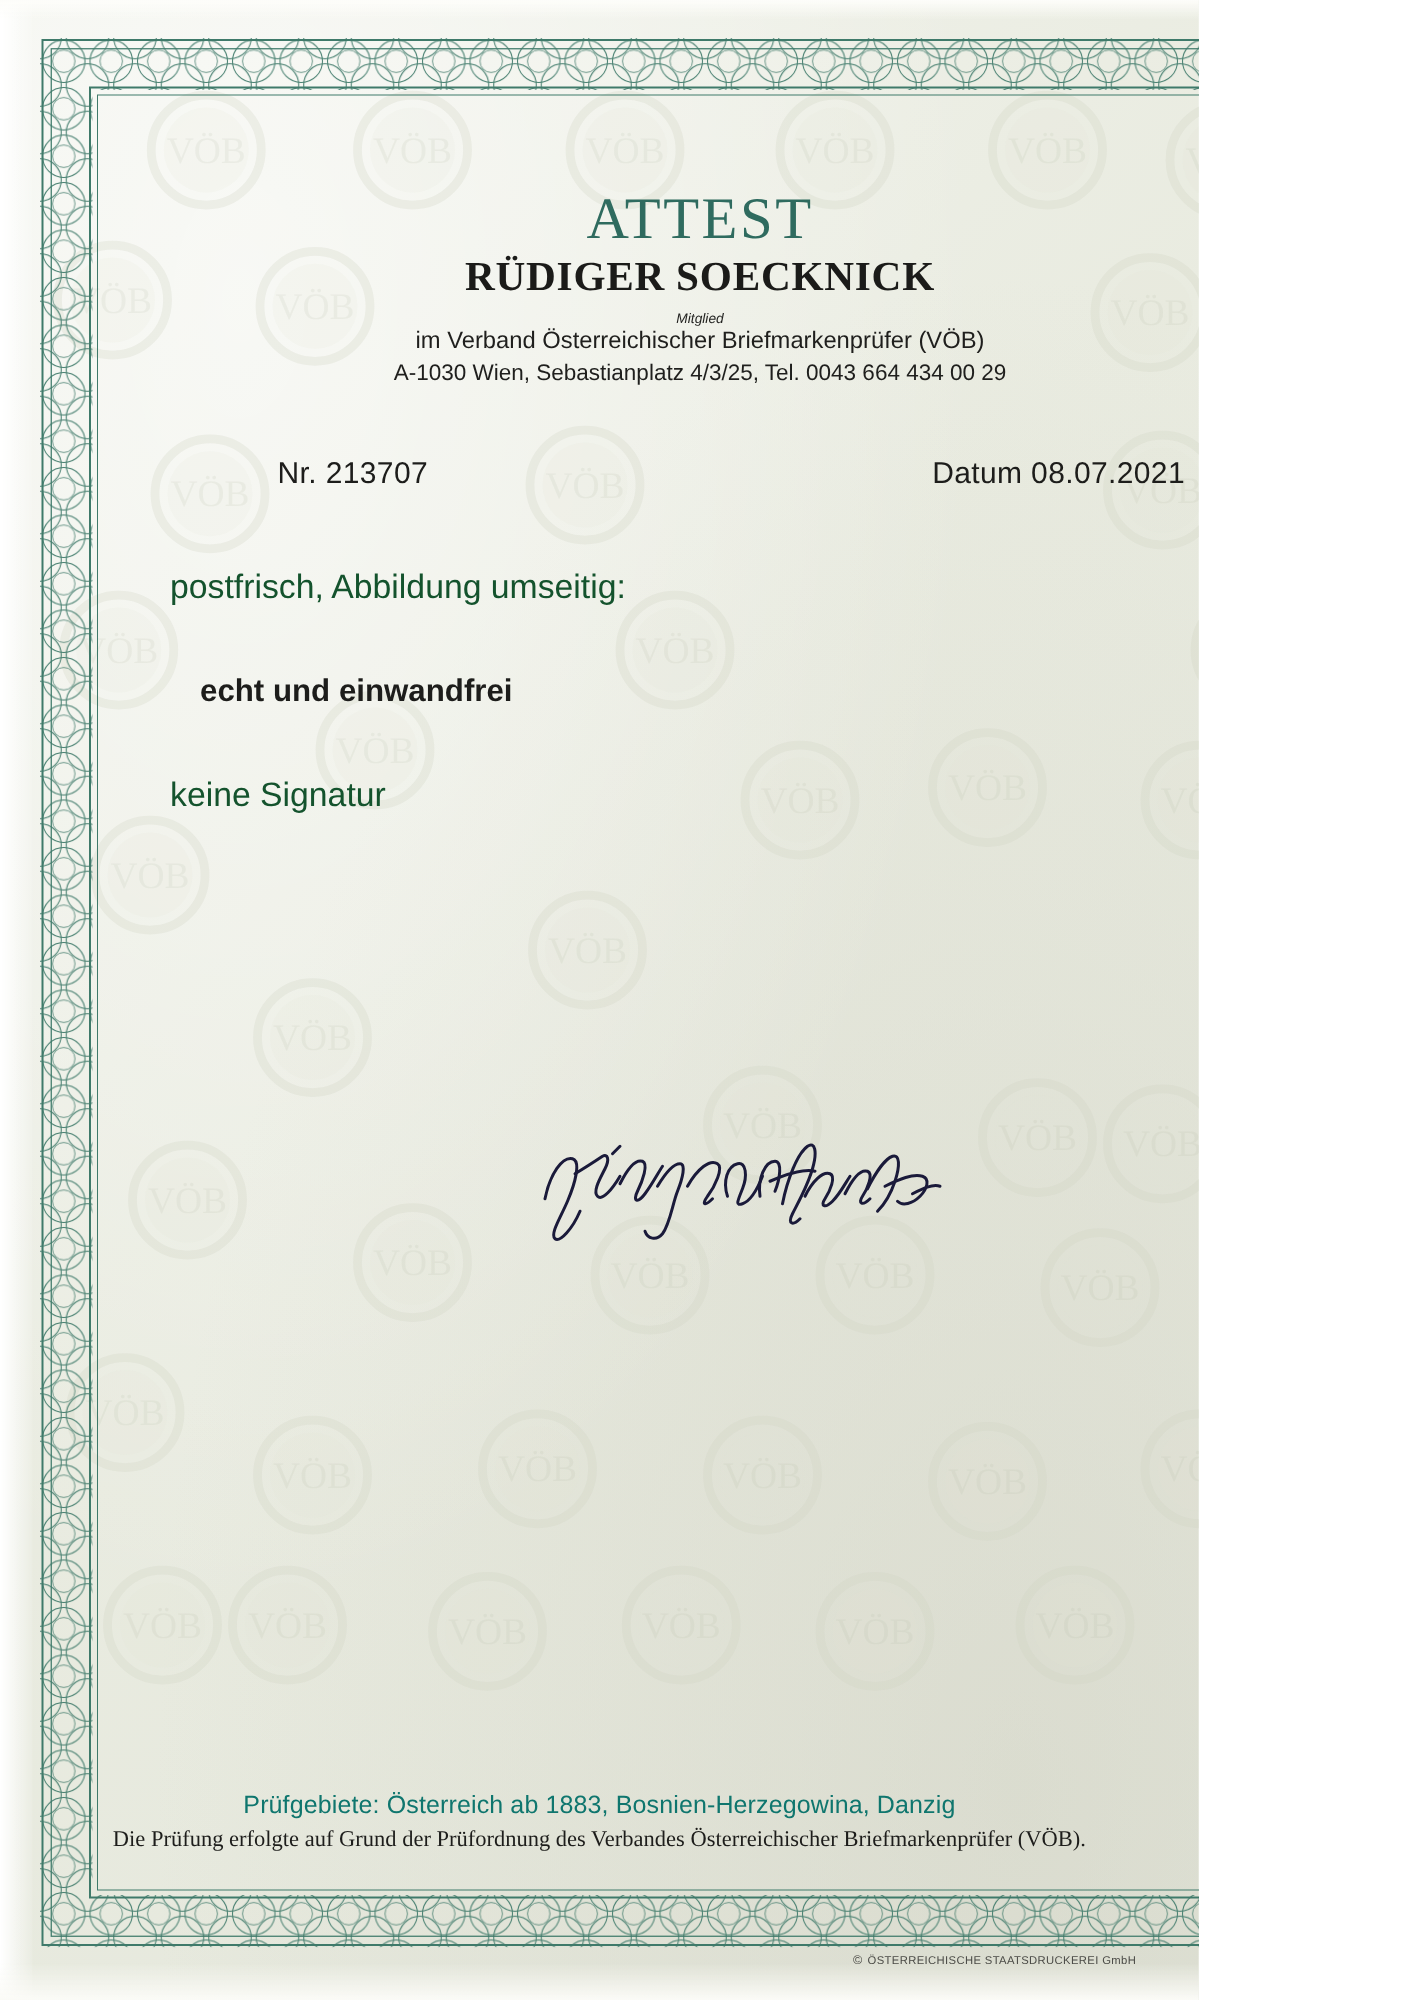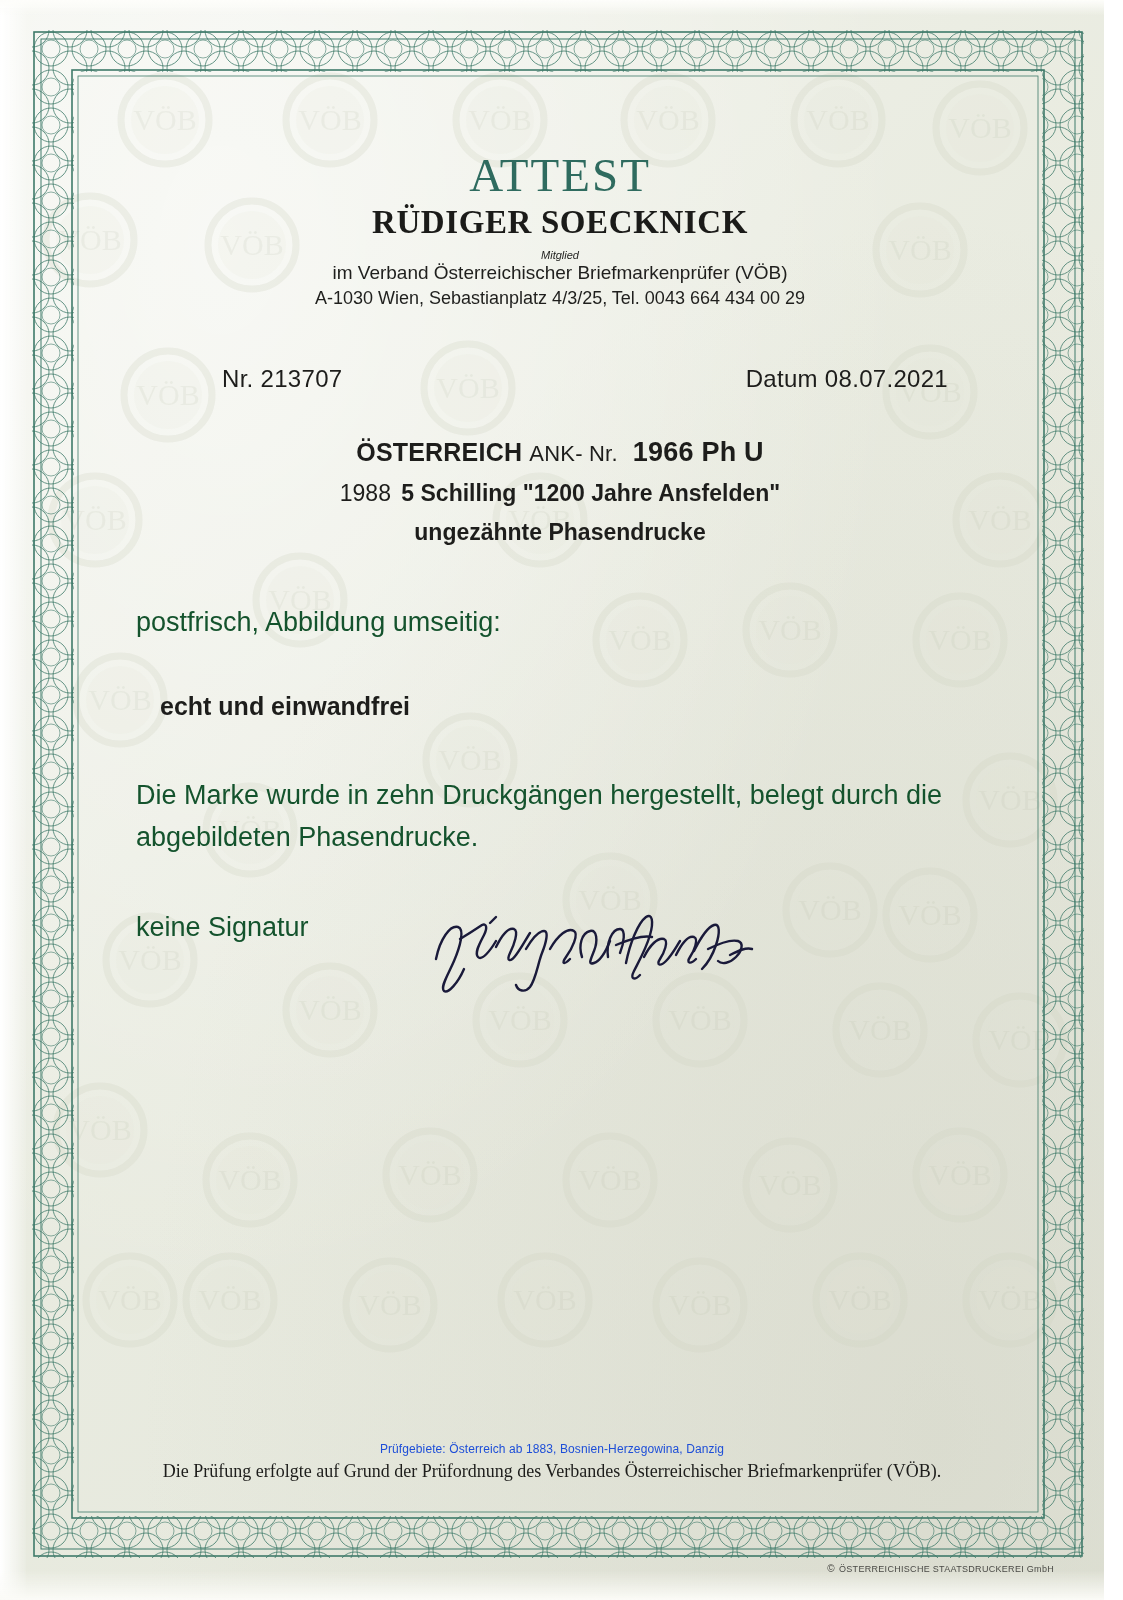--- a/index.html
+++ b/index.html
@@ -10,21 +10,21 @@
   body {
     width: 1123px;
     height: 1600px;
     overflow: hidden;
     font-family: "Liberation Sans", sans-serif;
   }
 
   
   .page {
     position: relative;
-    width: 1104px;
+    width: 959px;
     height: 1600px;
     background: #eceee4;
     overflow: hidden;
   }
   
   .paper-shade {
     position: absolute;
     inset: 0;
     background:
       radial-gradient(ellipse at 20% 15%, rgba(255,255,255,0.55), rgba(255,255,255,0) 55%),
@@ -194,22 +194,22 @@
 
   
   .footer {
     position: absolute;
     left: 0;
     right: 0;
     bottom: 118px;
     text-align: center;
   }
   .footer-line1 {
-    font-size: 12px;
-    color: #1d4ed8;
+    font-size: 20px;
+    color: #0f766e;
     letter-spacing: 0.1px;
   }
   .footer-line2 {
     font-family: "Liberation Serif", serif;
     font-size: 18px;
     color: #1d1d1b;
     margin-top: 5px;
   }
   .printer-credit {
     position: absolute;
@@ -332,38 +332,25 @@
 
     <div class="assoc-line">im Verband Österreichischer Briefmarkenprüfer (VÖB)</div>
 
     <div class="address-line">A-1030 Wien, Sebastianplatz 4/3/25, Tel. 0043 664 434 00 29</div>
 
     <div class="meta-row">
       <span class="nr">Nr. 213707</span>
       <span class="datum">Datum  08.07.2021</span>
     </div>
 
-    <div class="item-block">
-      <div class="item-line1">
-        <span>ÖSTERREICH</span>
-        <span class="ank">ANK- Nr.</span>
-        <span class="catnr">1966 Ph U</span>
-      </div>
-      <div class="item-line2">
-        <span class="year">1988</span>
-        <span>5 Schilling "1200 Jahre Ansfelden"</span>
-      </div>
-      <div class="item-line3">ungezähnte Phasendrucke</div>
-    </div>
 
     <div class="body-text cond-line">postfrisch, Abbildung umseitig:</div>
 
     <div class="verdict">echt und einwandfrei</div>
 
-    <div class="body-text note">Die Marke wurde in zehn Druckgängen hergestellt, belegt durch die abgebildeten Phasendrucke.</div>
 
     <div class="body-text signature-note">keine Signatur</div>
   </div>
 
   <div class="signature">
     <svg width="330" height="90" viewBox="0 0 330 90" xmlns="http://www.w3.org/2000/svg">
       <g fill="none" stroke="#1a1a3a" stroke-width="2.4" stroke-linecap="round" stroke-linejoin="round">
         <path d="M6,54 C10,34 20,20 28,22 C35,24 30,42 24,56 C18,70 10,82 14,86 C18,89 28,78 34,64"></path>
         <path d="M30,34 C40,28 46,24 52,20 C56,18 58,22 54,30 C50,38 44,48 48,52 C52,56 60,46 66,36"></path>
         <path d="M60,18 L66,12"></path>

